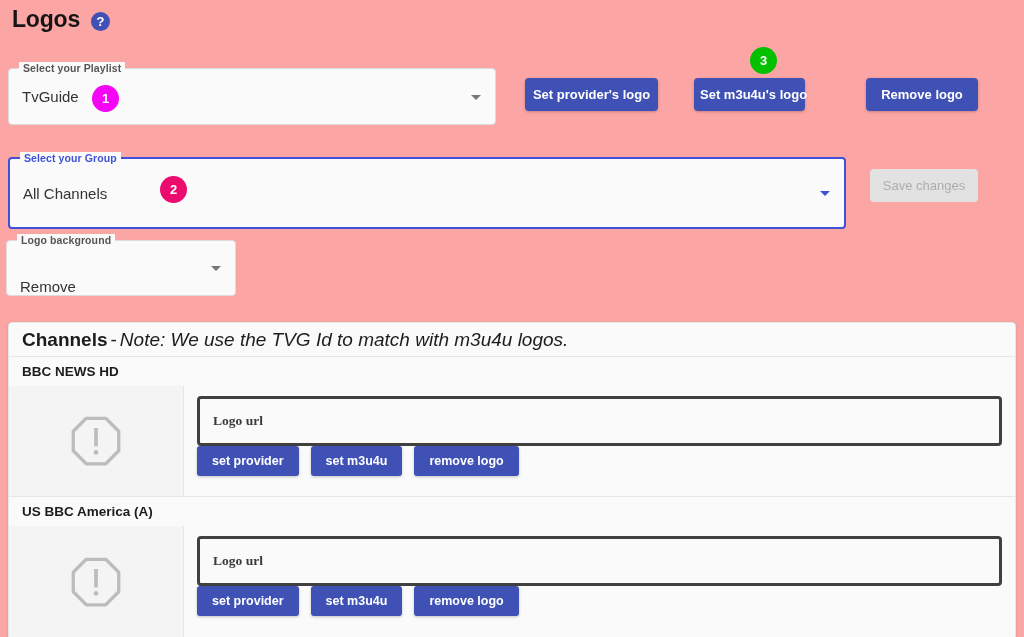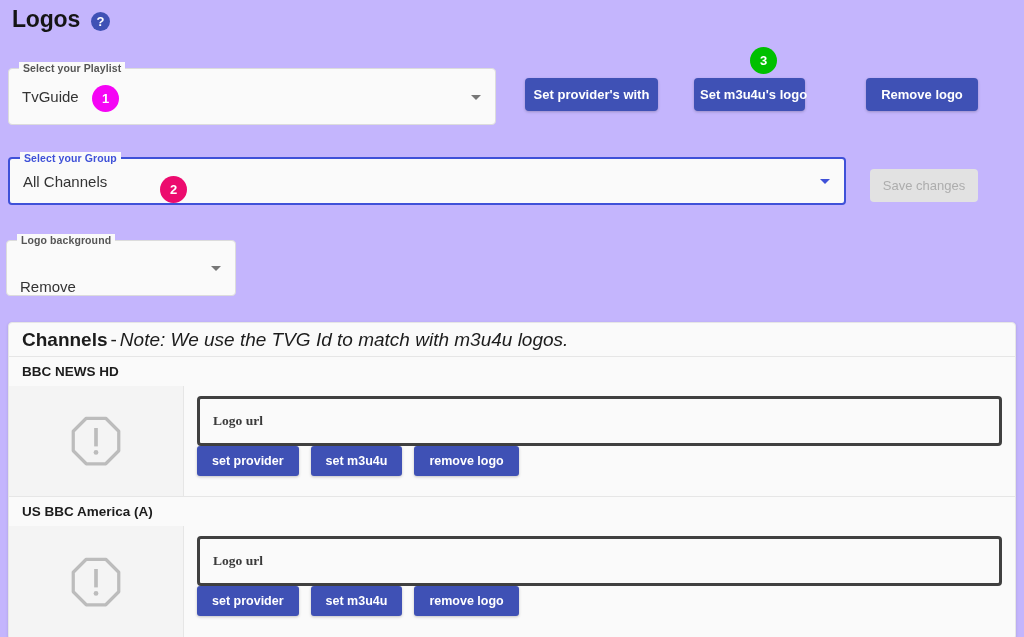--- a/index.html
+++ b/index.html
@@ -3,21 +3,21 @@
 <meta charset="utf-8">
 <style>
   * { box-sizing: border-box; }
   html, body {
     margin: 0; padding: 0;
     width: 1024px; height: 637px;
     background: #fafafa;
     font-family: "Liberation Sans", sans-serif;
     overflow: hidden;
   }
-  .page { position: relative; width: 1024px; height: 637px; background: #c4b5fd; }
+  .page { position: relative; width: 1024px; height: 637px; background: #fca5a5; }
 
   
   .title-row {
     position: absolute; left: 12px; top: 6px;
     display: flex; align-items: center; gap: 11px;
   }
   .page-title {
     font-size: 23px; font-weight: bold; color: #151515;
     letter-spacing: -0.2px;
   }
@@ -53,21 +53,21 @@
     border-right: 5px solid transparent;
     border-top: 5px solid #777;
   }
   .field.focused {
     border: 2px solid #3f51d8;
   }
   .field.focused .legend { color: #3f51d8; }
   .field.focused .arrow { border-top-color: #3f51d8; }
 
   #field-playlist { left: 8px; top: 68px; width: 488px; height: 57px; }
-  #field-group    { left: 8px; top: 157px; width: 838px; height: 48px; }
+  #field-group    { left: 8px; top: 157px; width: 838px; height: 72px; }
   #field-bg       { left: 6px; top: 240px; width: 230px; height: 56px; align-items: flex-end; }
 
   
   .badge {
     position: absolute; width: 27px; height: 27px; border-radius: 50%;
     color: #fff; font-size: 13px; font-weight: bold;
     display: flex; align-items: center; justify-content: center;
     z-index: 5;
   }
   #badge-1 { left: 92px; top: 85px;  background: #f504f5; }
@@ -169,21 +169,21 @@
     <div class="help-icon">?</div>
   </div>
 
   <div class="field" id="field-playlist">
     <span class="legend">Select your Playlist</span>
     <span class="value">TvGuide</span>
     <span class="arrow"></span>
   </div>
   <div class="badge" id="badge-1">1</div>
 
-  <button class="btn" id="btn-set-provider">Set provider's with</button>
+  <button class="btn" id="btn-set-provider">Set provider's logo</button>
   <button class="btn" id="btn-set-m3u4u">Set m3u4u's logo</button>
   <div class="badge" id="badge-3">3</div>
   <button class="btn" id="btn-remove-logo">Remove logo</button>
 
   <div class="field focused" id="field-group">
     <span class="legend">Select your Group</span>
     <span class="value">All Channels</span>
     <span class="arrow"></span>
   </div>
   <div class="badge" id="badge-2">2</div>

